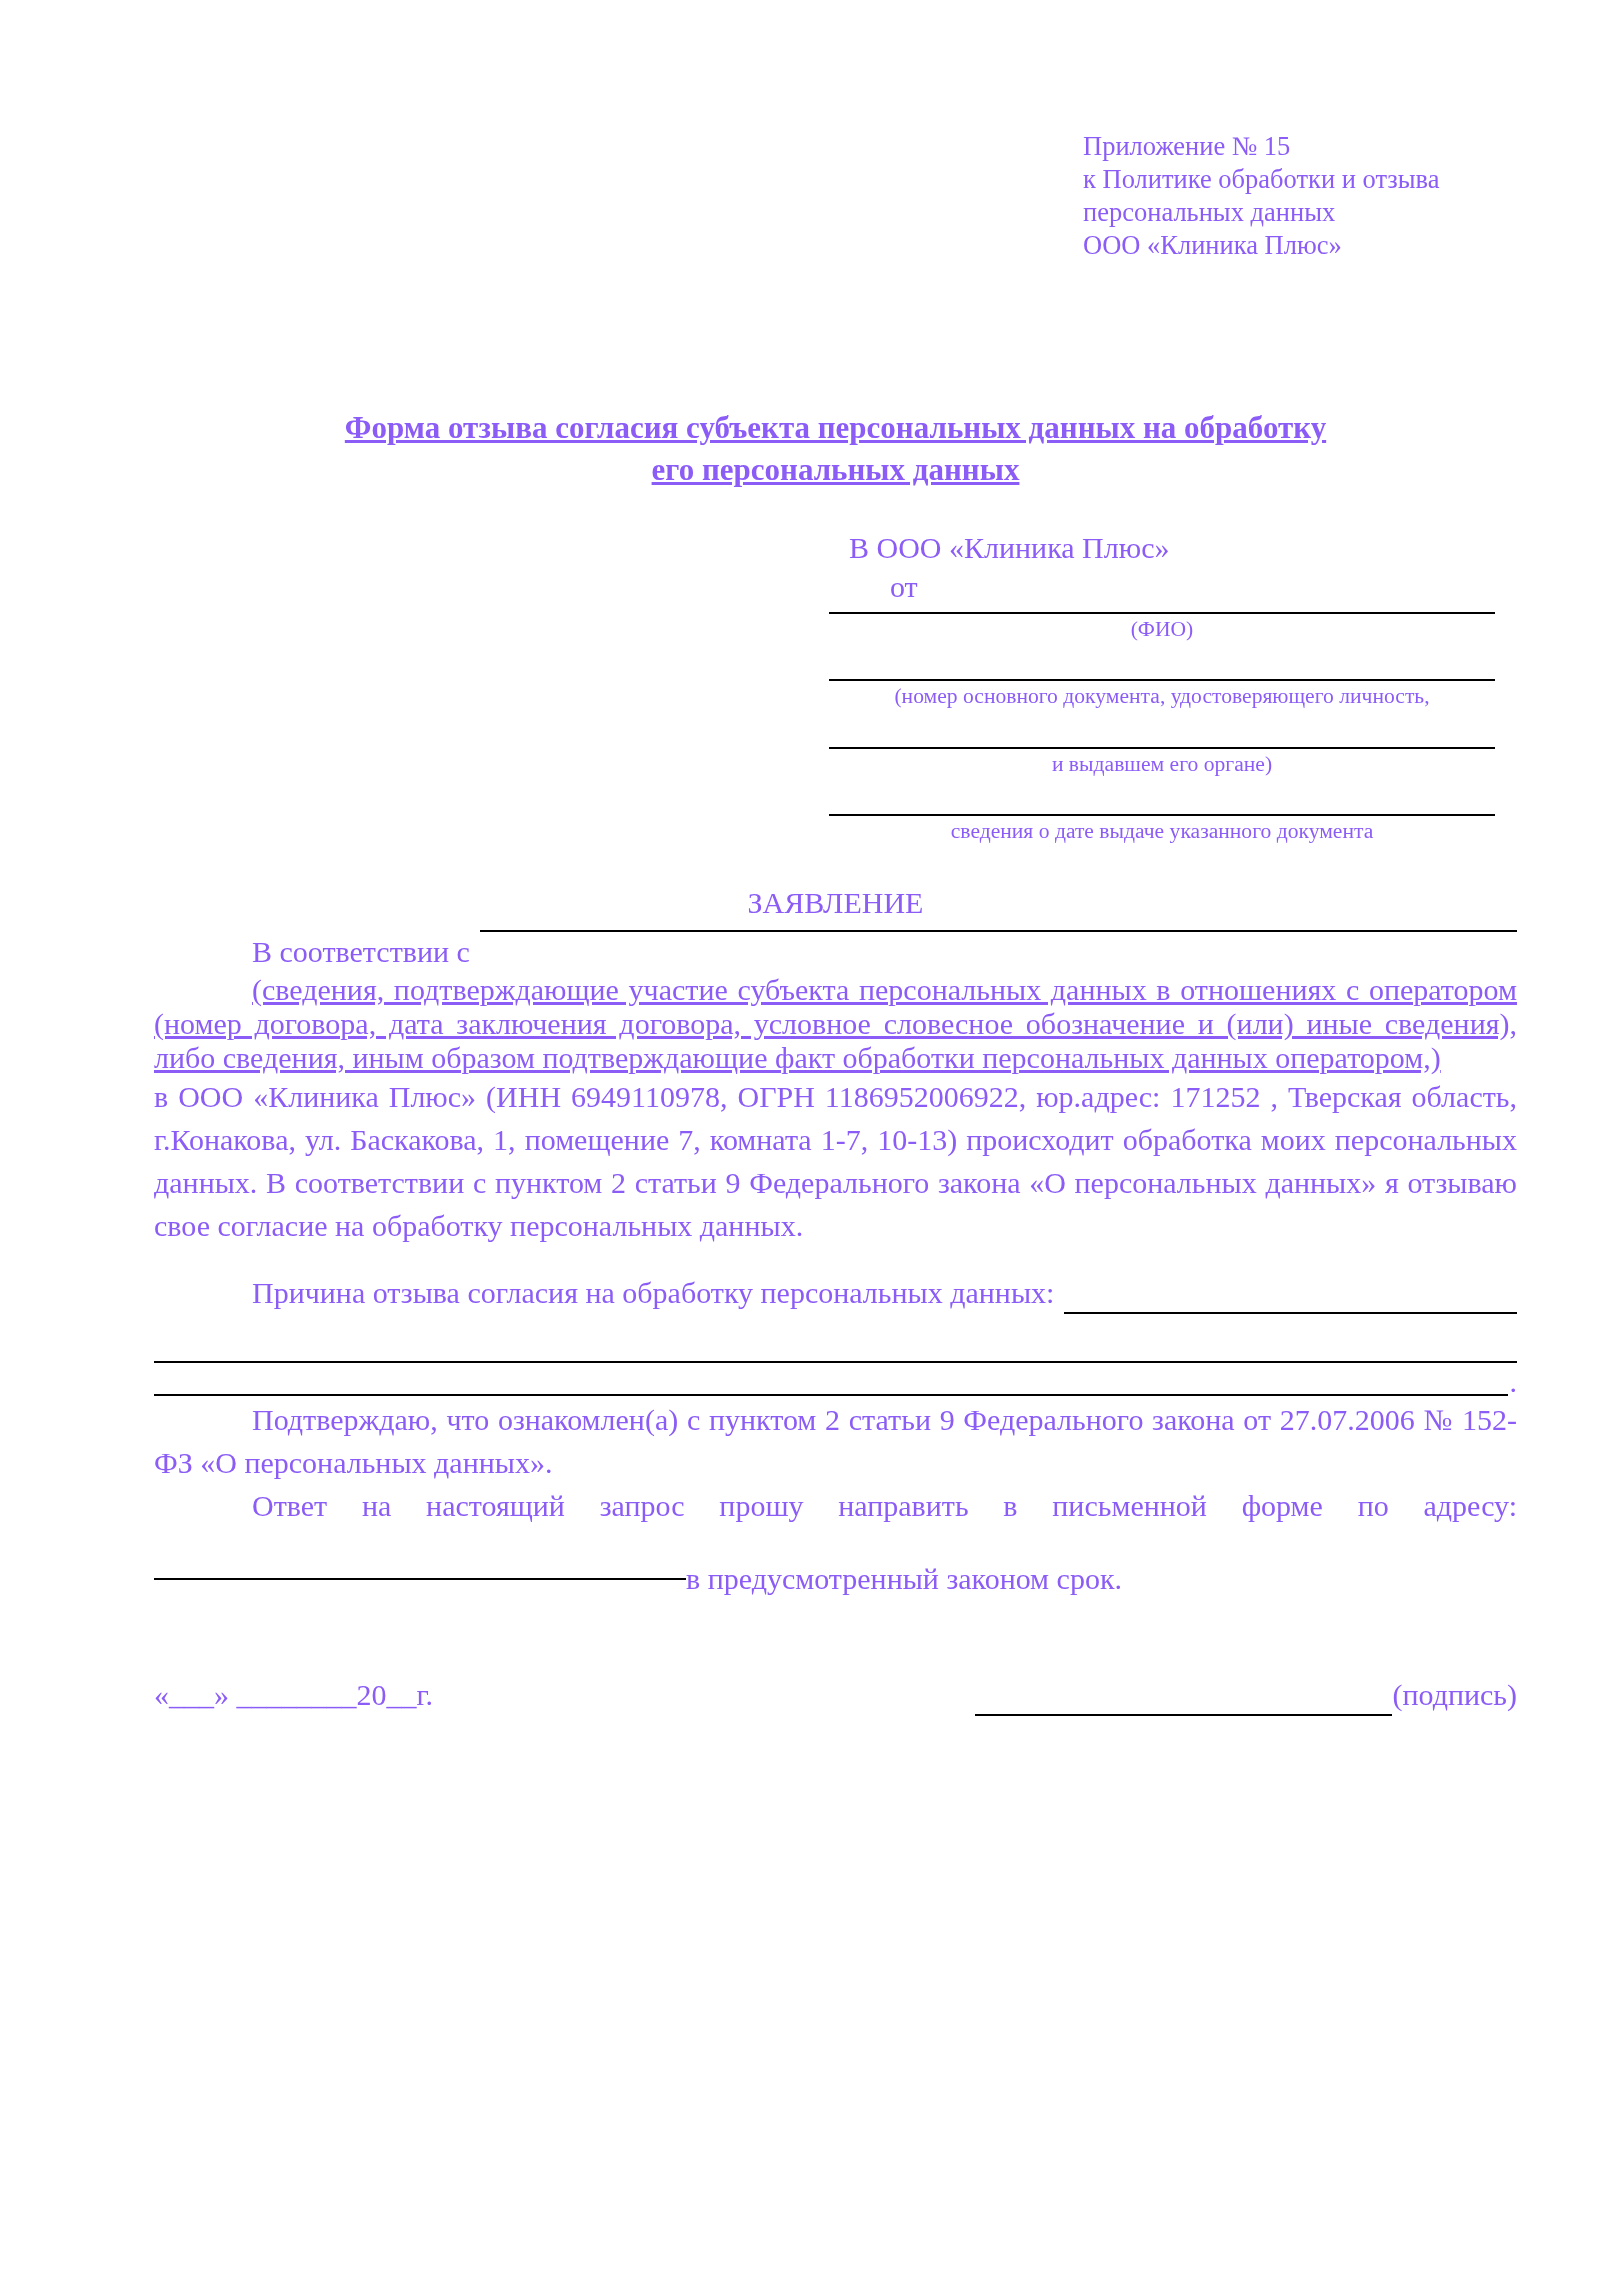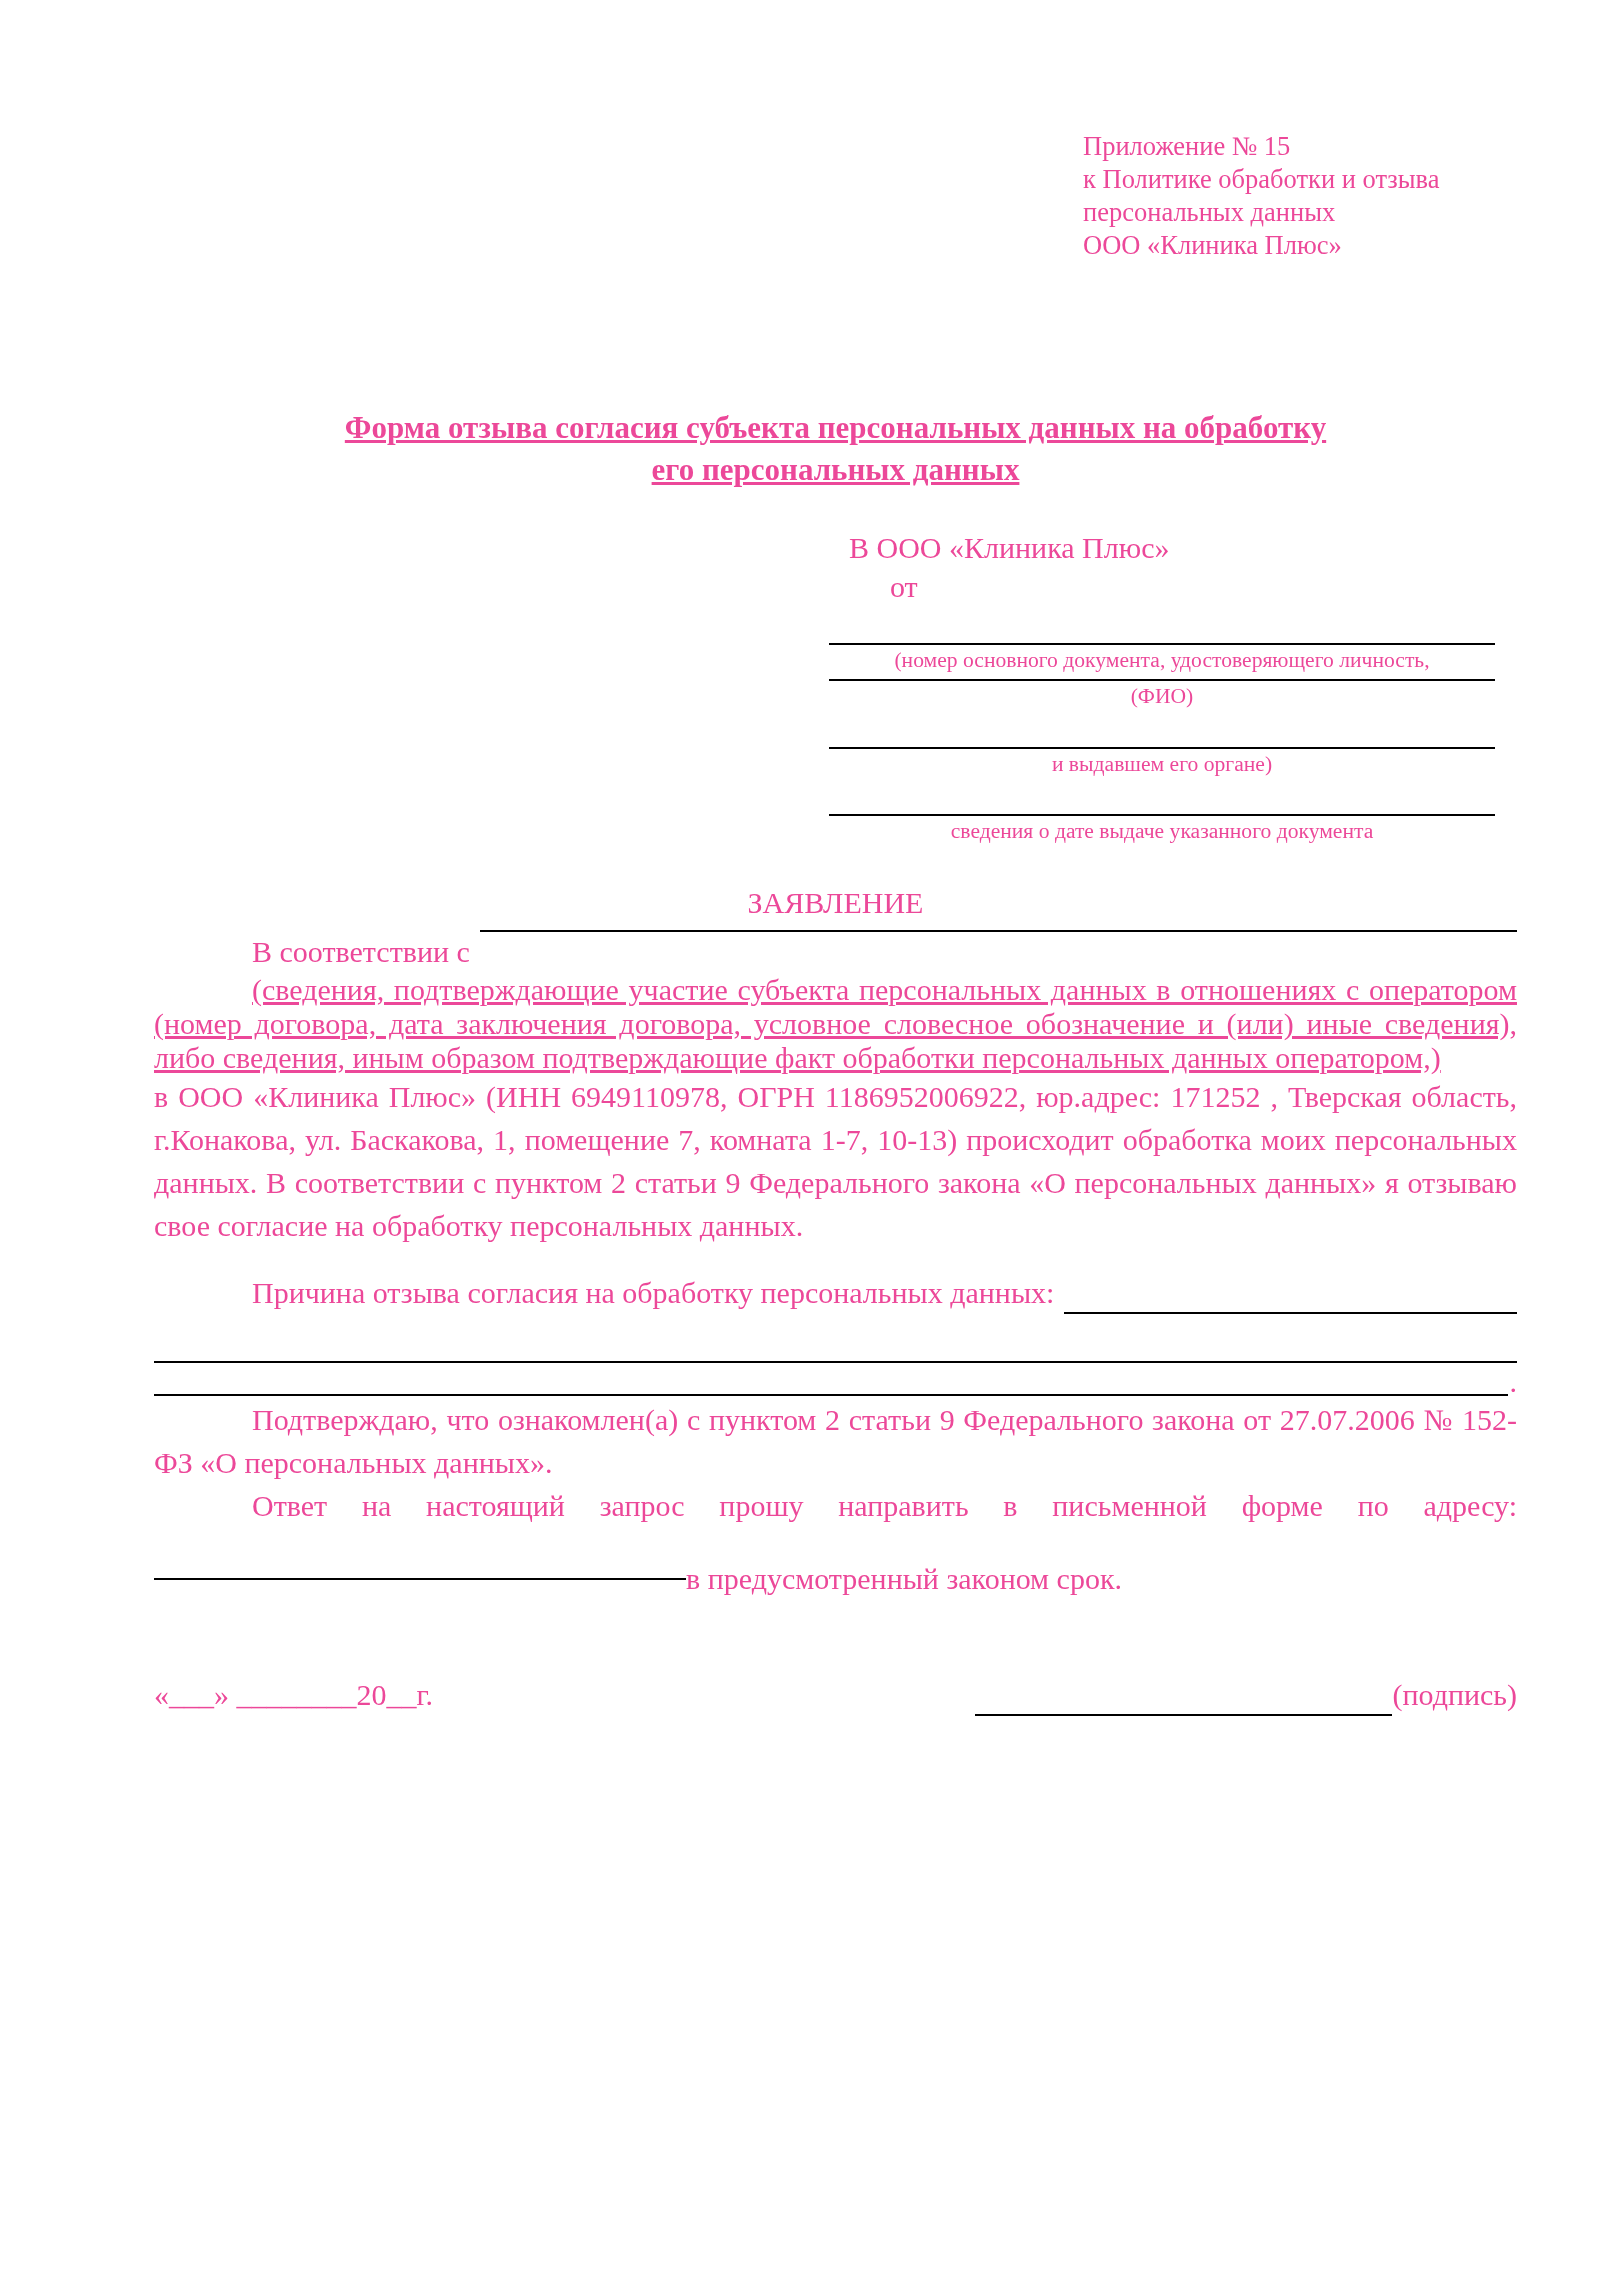--- a/index.html
+++ b/index.html
@@ -1,21 +1,21 @@
 <!DOCTYPE html>
 <html><head>
 <meta charset="utf-8">
 <style>
   html,body{margin:0;padding:0;background:#888;}
   .page{
     position:relative;
     width:1621px;height:2293px;
     margin:0 auto;
     background:#ffffff;
-    color:#ec4899;
+    color:#8b5cf6;
     font-family:"Liberation Serif","DejaVu Serif",serif;
     box-sizing:border-box;
     padding:0 104px 0 154px;
     overflow:hidden;
   }
   .header-note{
     margin-top:130px;
     margin-left:929px;
     font-size:26.5px;
     line-height:33px;
@@ -107,27 +107,27 @@
 
   <div class="doc-title">
     <div>Форма отзыва согласия субъекта персональных данных на обработку</div>
     <div>его персональных данных</div>
   </div>
 
   <div class="addressee">
     <div class="addr-to">В ООО «Клиника Плюс»</div>
     <div class="addr-from">от</div>
 
+    <div class="field f1">
+      <div class="line"></div>
+      <div class="lbl">(ФИО)</div>
+    </div>
     <div class="field f2">
       <div class="line"></div>
       <div class="lbl">(номер основного документа, удостоверяющего личность,</div>
-    </div>
-    <div class="field f1">
-      <div class="line"></div>
-      <div class="lbl">(ФИО)</div>
     </div>
     <div class="field f4">
       <div class="line"></div>
       <div class="lbl">и выдавшем его органе)</div>
     </div>
     <div class="field f3">
       <div class="line"></div>
       <div class="lbl">сведения о дате выдаче указанного документа</div>
     </div>
   </div>

